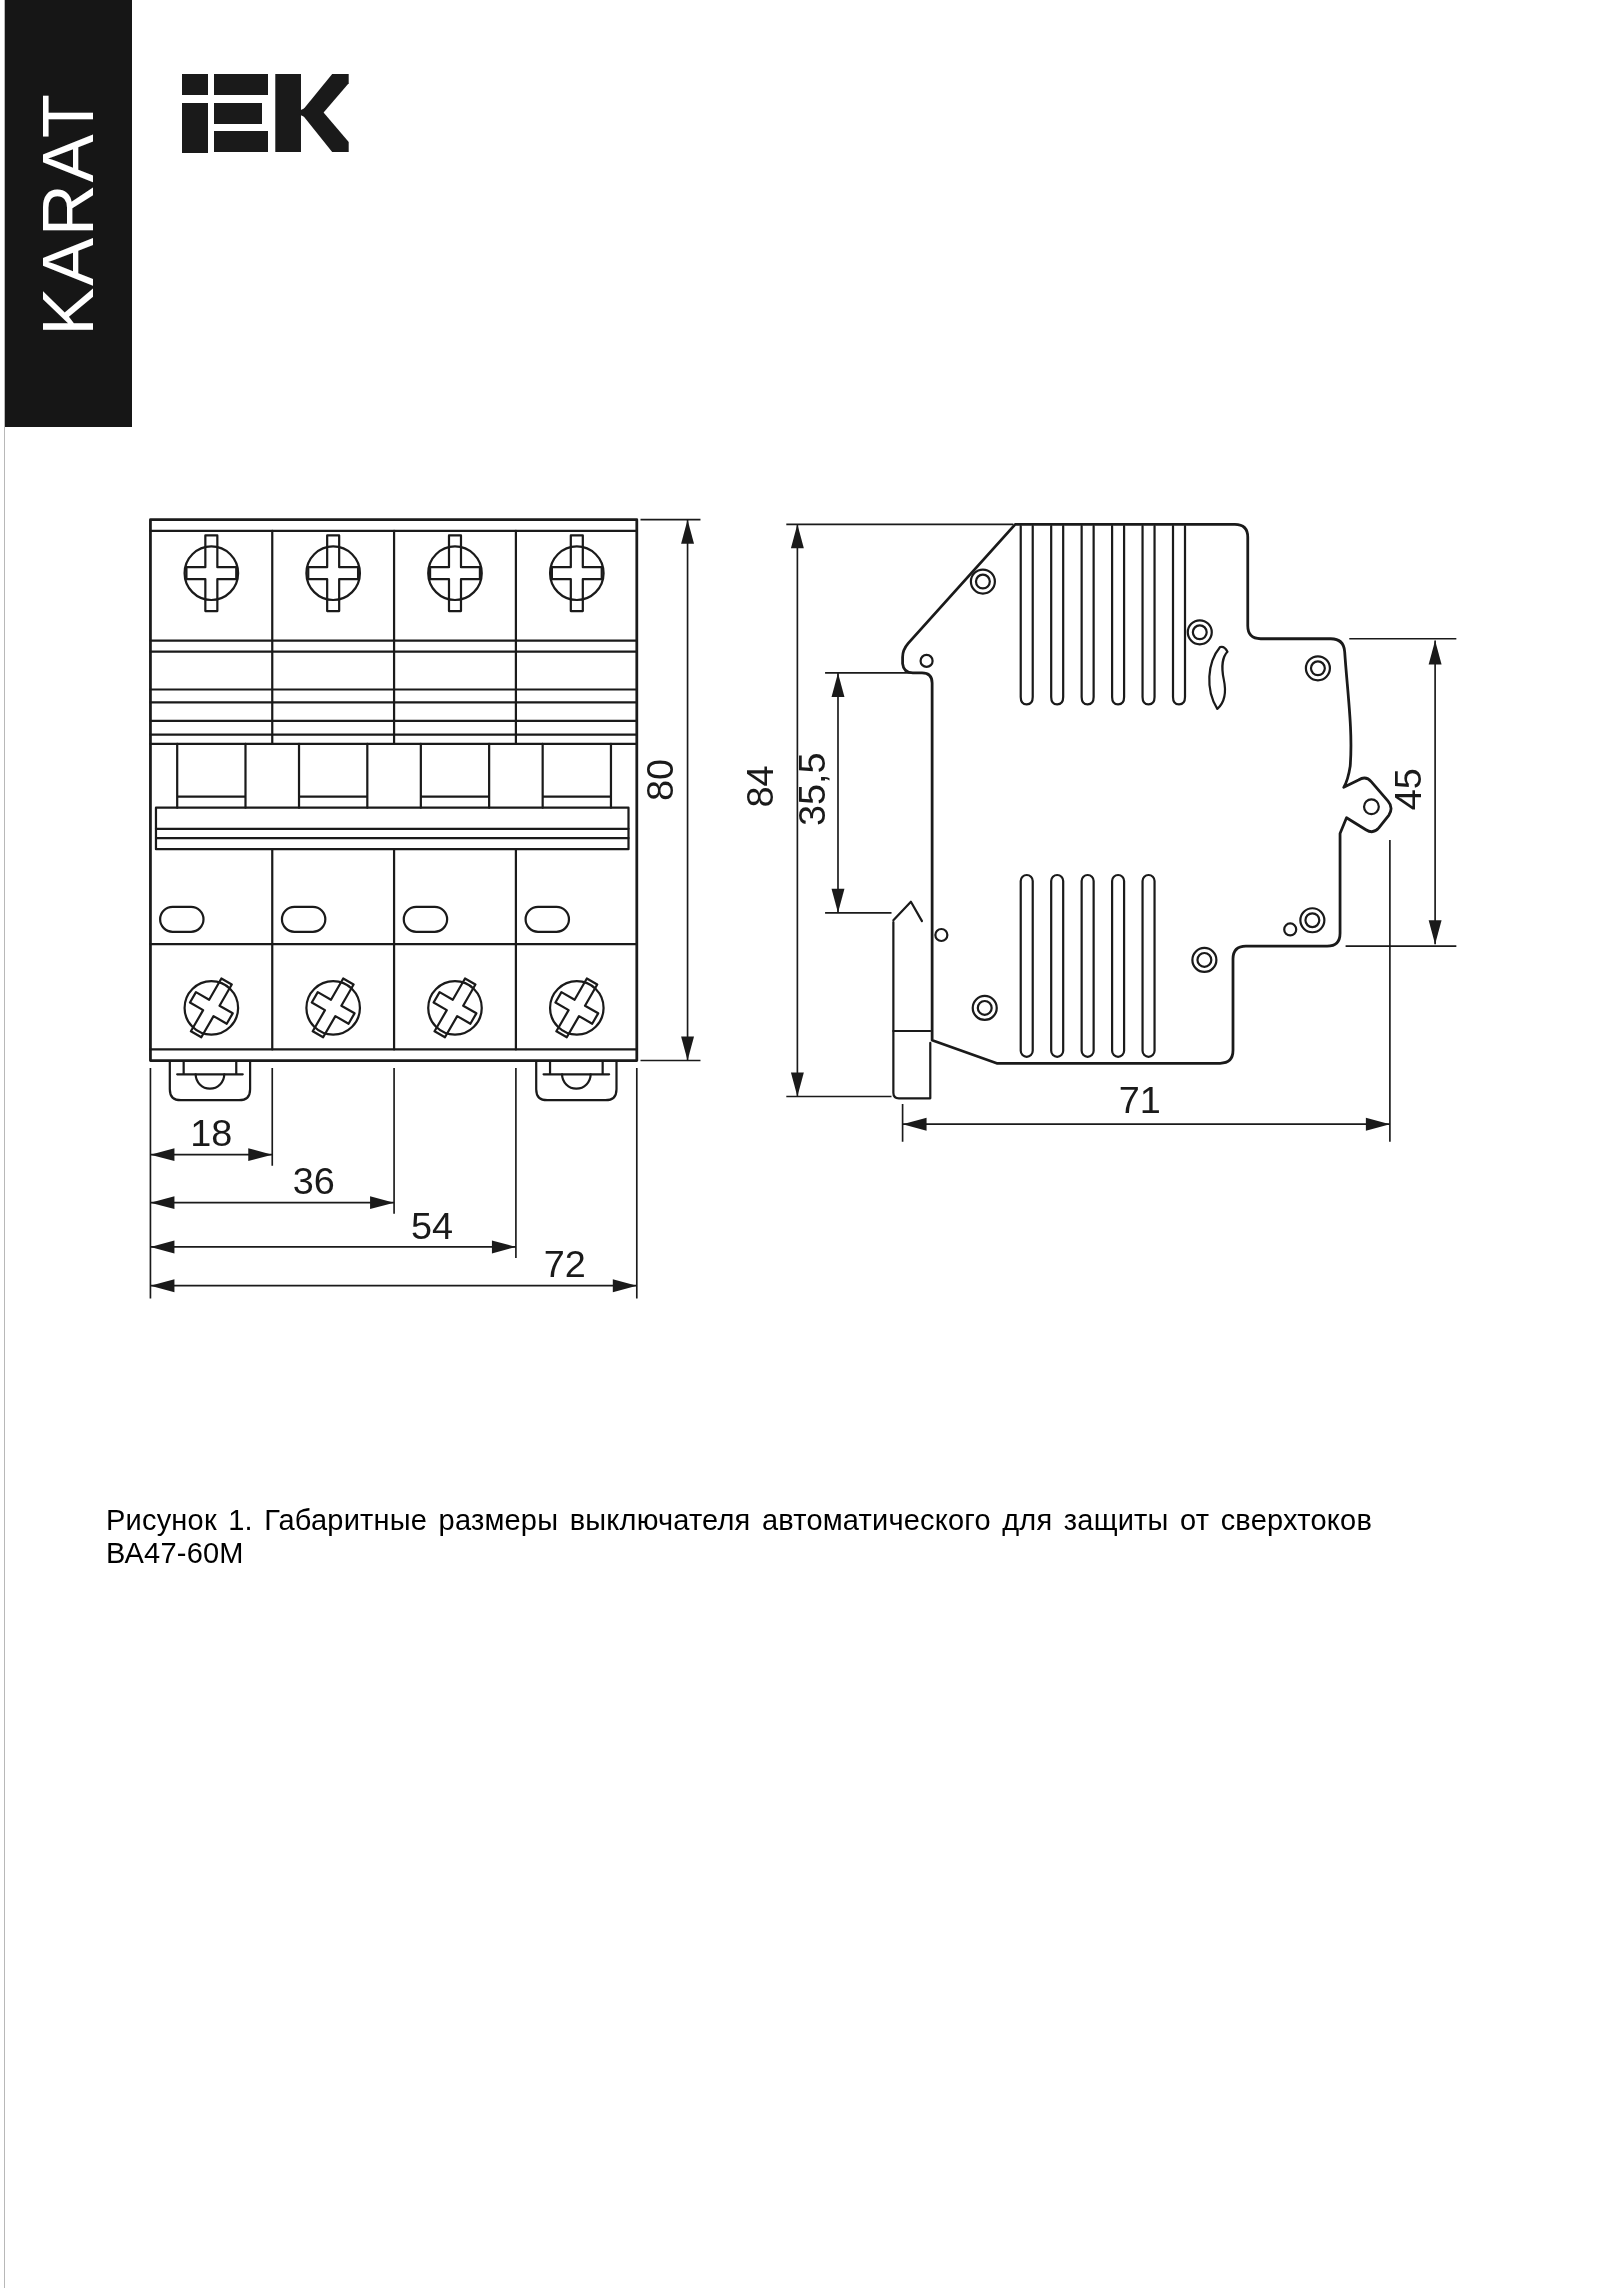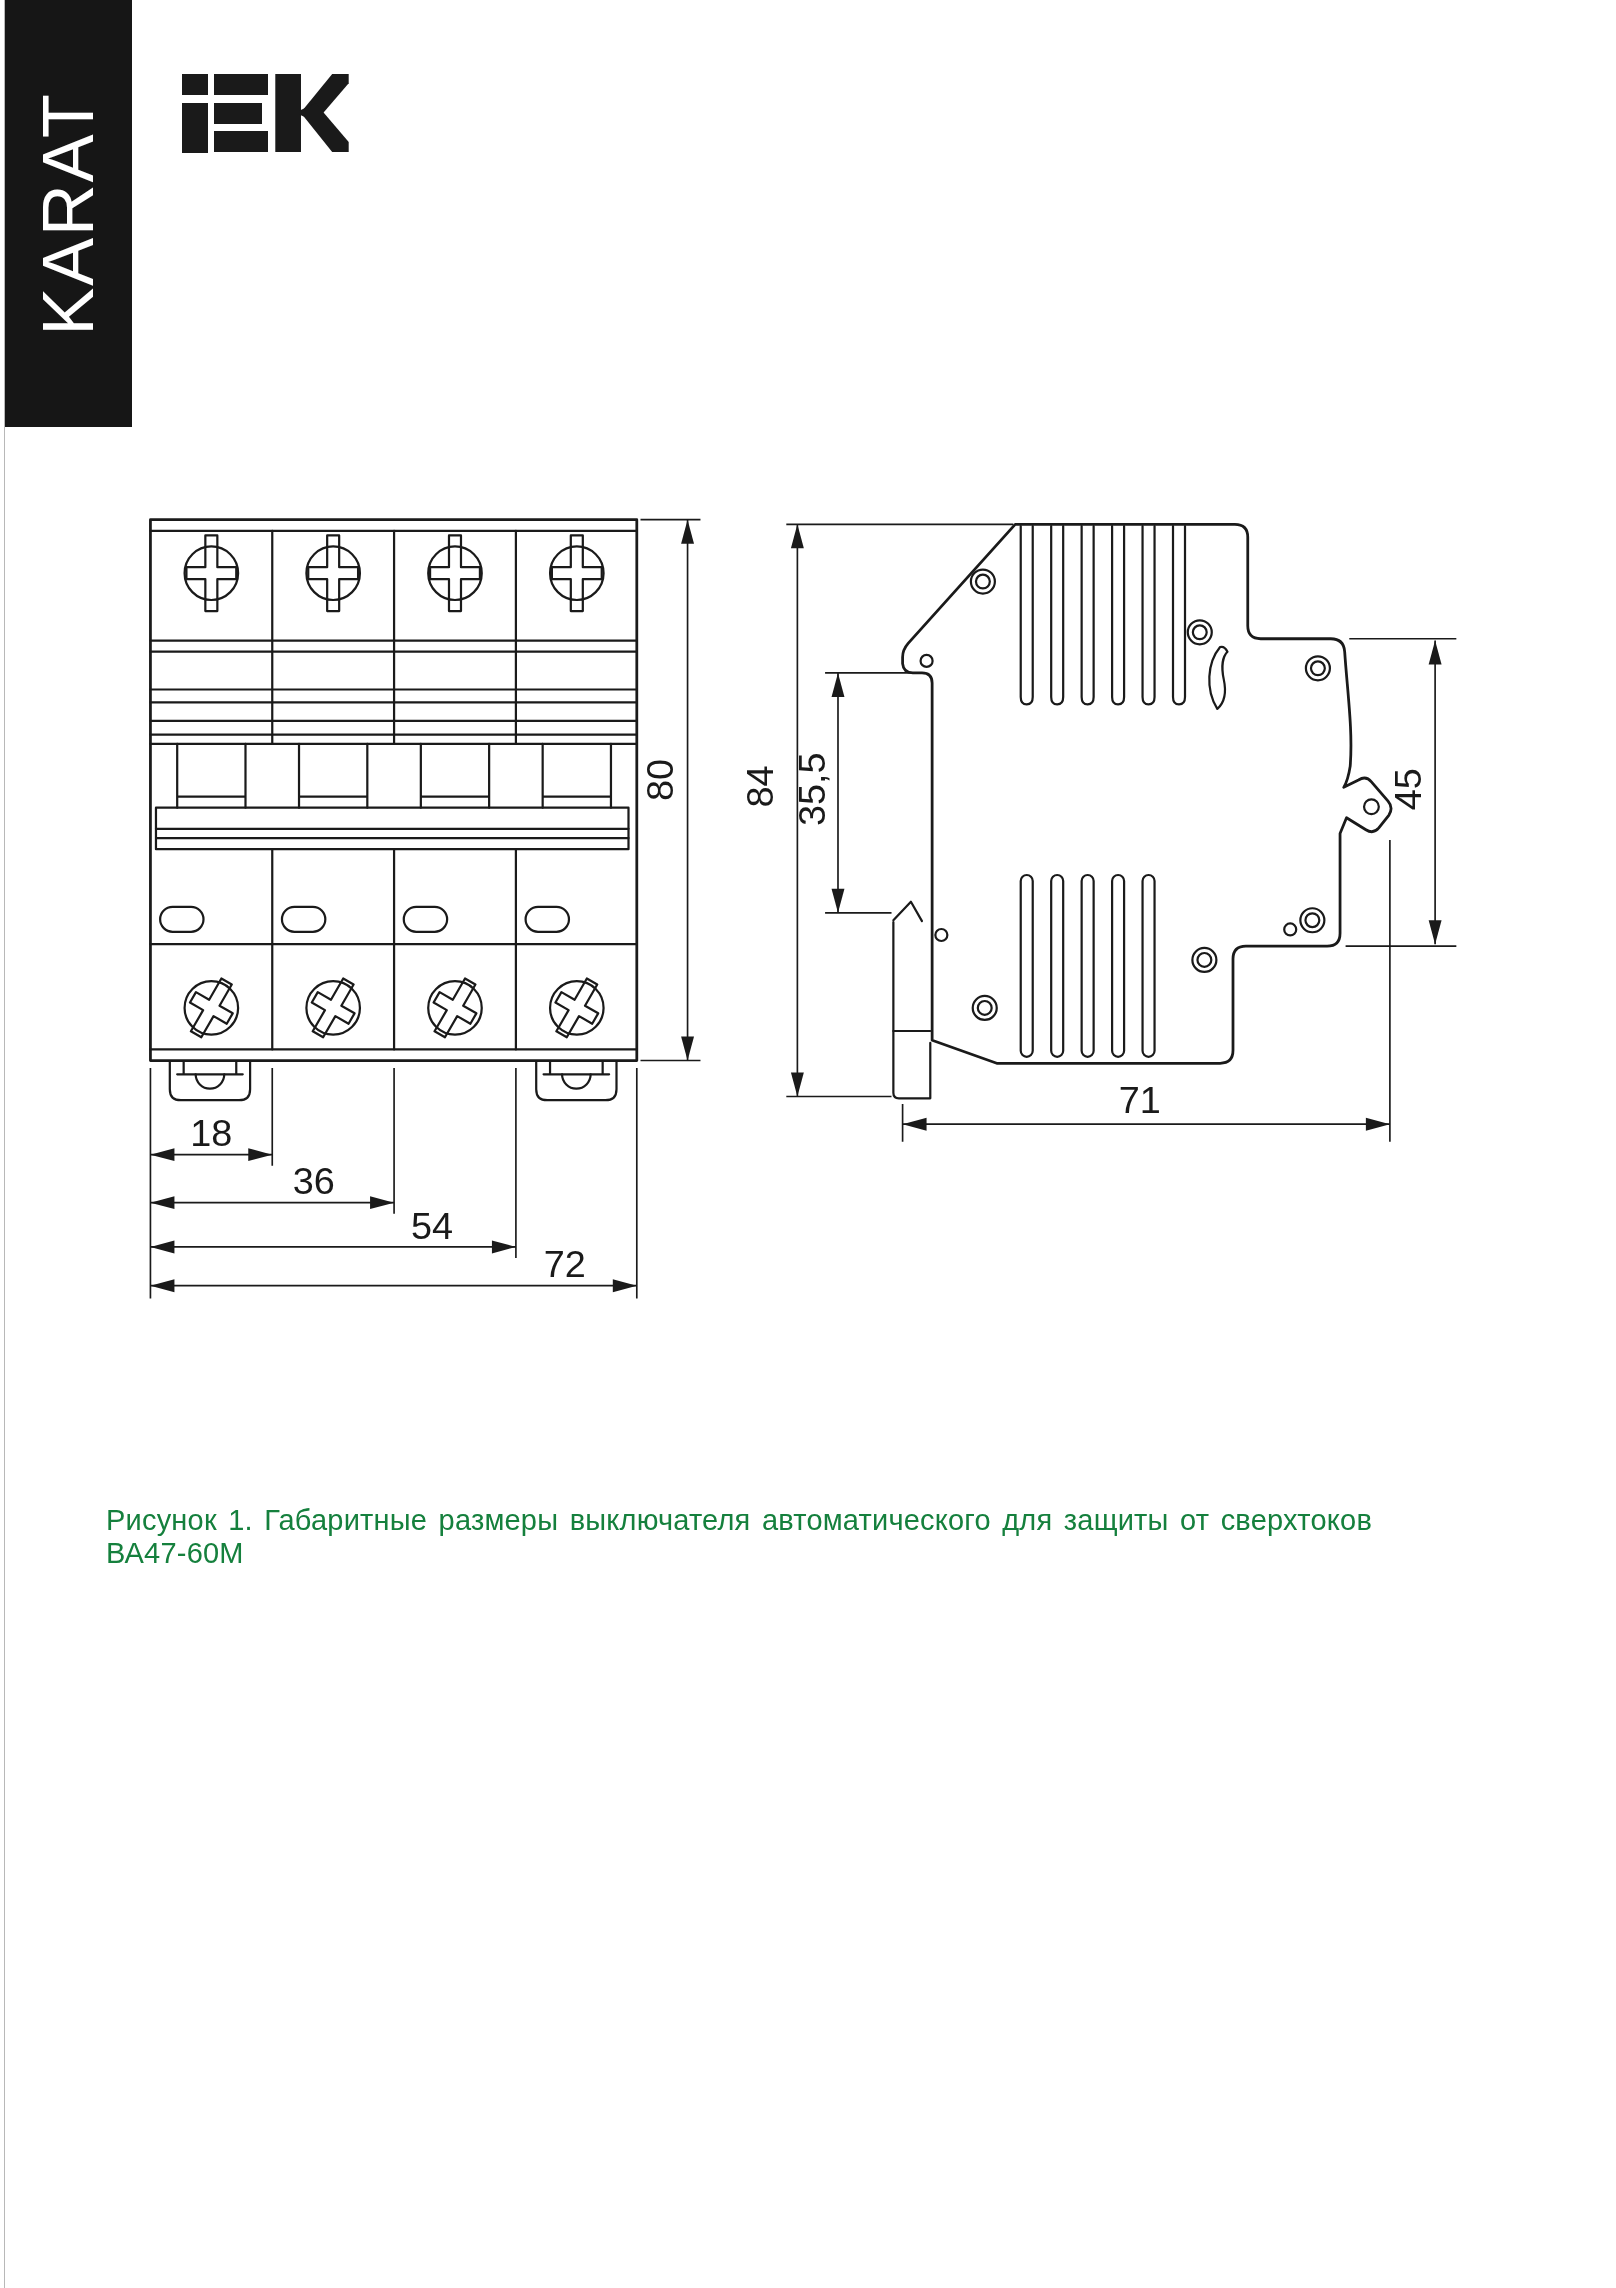--- a/index.html
+++ b/index.html
@@ -42,21 +42,21 @@
   
   .drawing{position:absolute;left:0;top:0;width:1616px;height:2289px;}
   .ln{stroke:#1a1a1a;stroke-width:3;fill:none;stroke-linejoin:round;stroke-linecap:round;}
   .ln2{stroke:#1a1a1a;stroke-width:2.4;fill:none;stroke-linejoin:round;stroke-linecap:round;}
   .dimln{stroke:#1a1a1a;stroke-width:1.8;fill:none;stroke-linecap:butt;}
   .arr{fill:#1a1a1a;stroke:none;}
   .dimtxt{font-family:"Liberation Sans", sans-serif;font-size:41px;fill:#1a1a1a;}
   
   .caption{
     position:absolute;left:106px;top:1504px;width:1266px;
-    font-size:29px;color:#15803d;
+    font-size:29px;color:#000000;
     text-align:justify;text-align-last:justify;
     font-weight:400;
     letter-spacing:0.2px;
   }
 </style>
 </head>
 <body>
 
 <div class="page">
 

